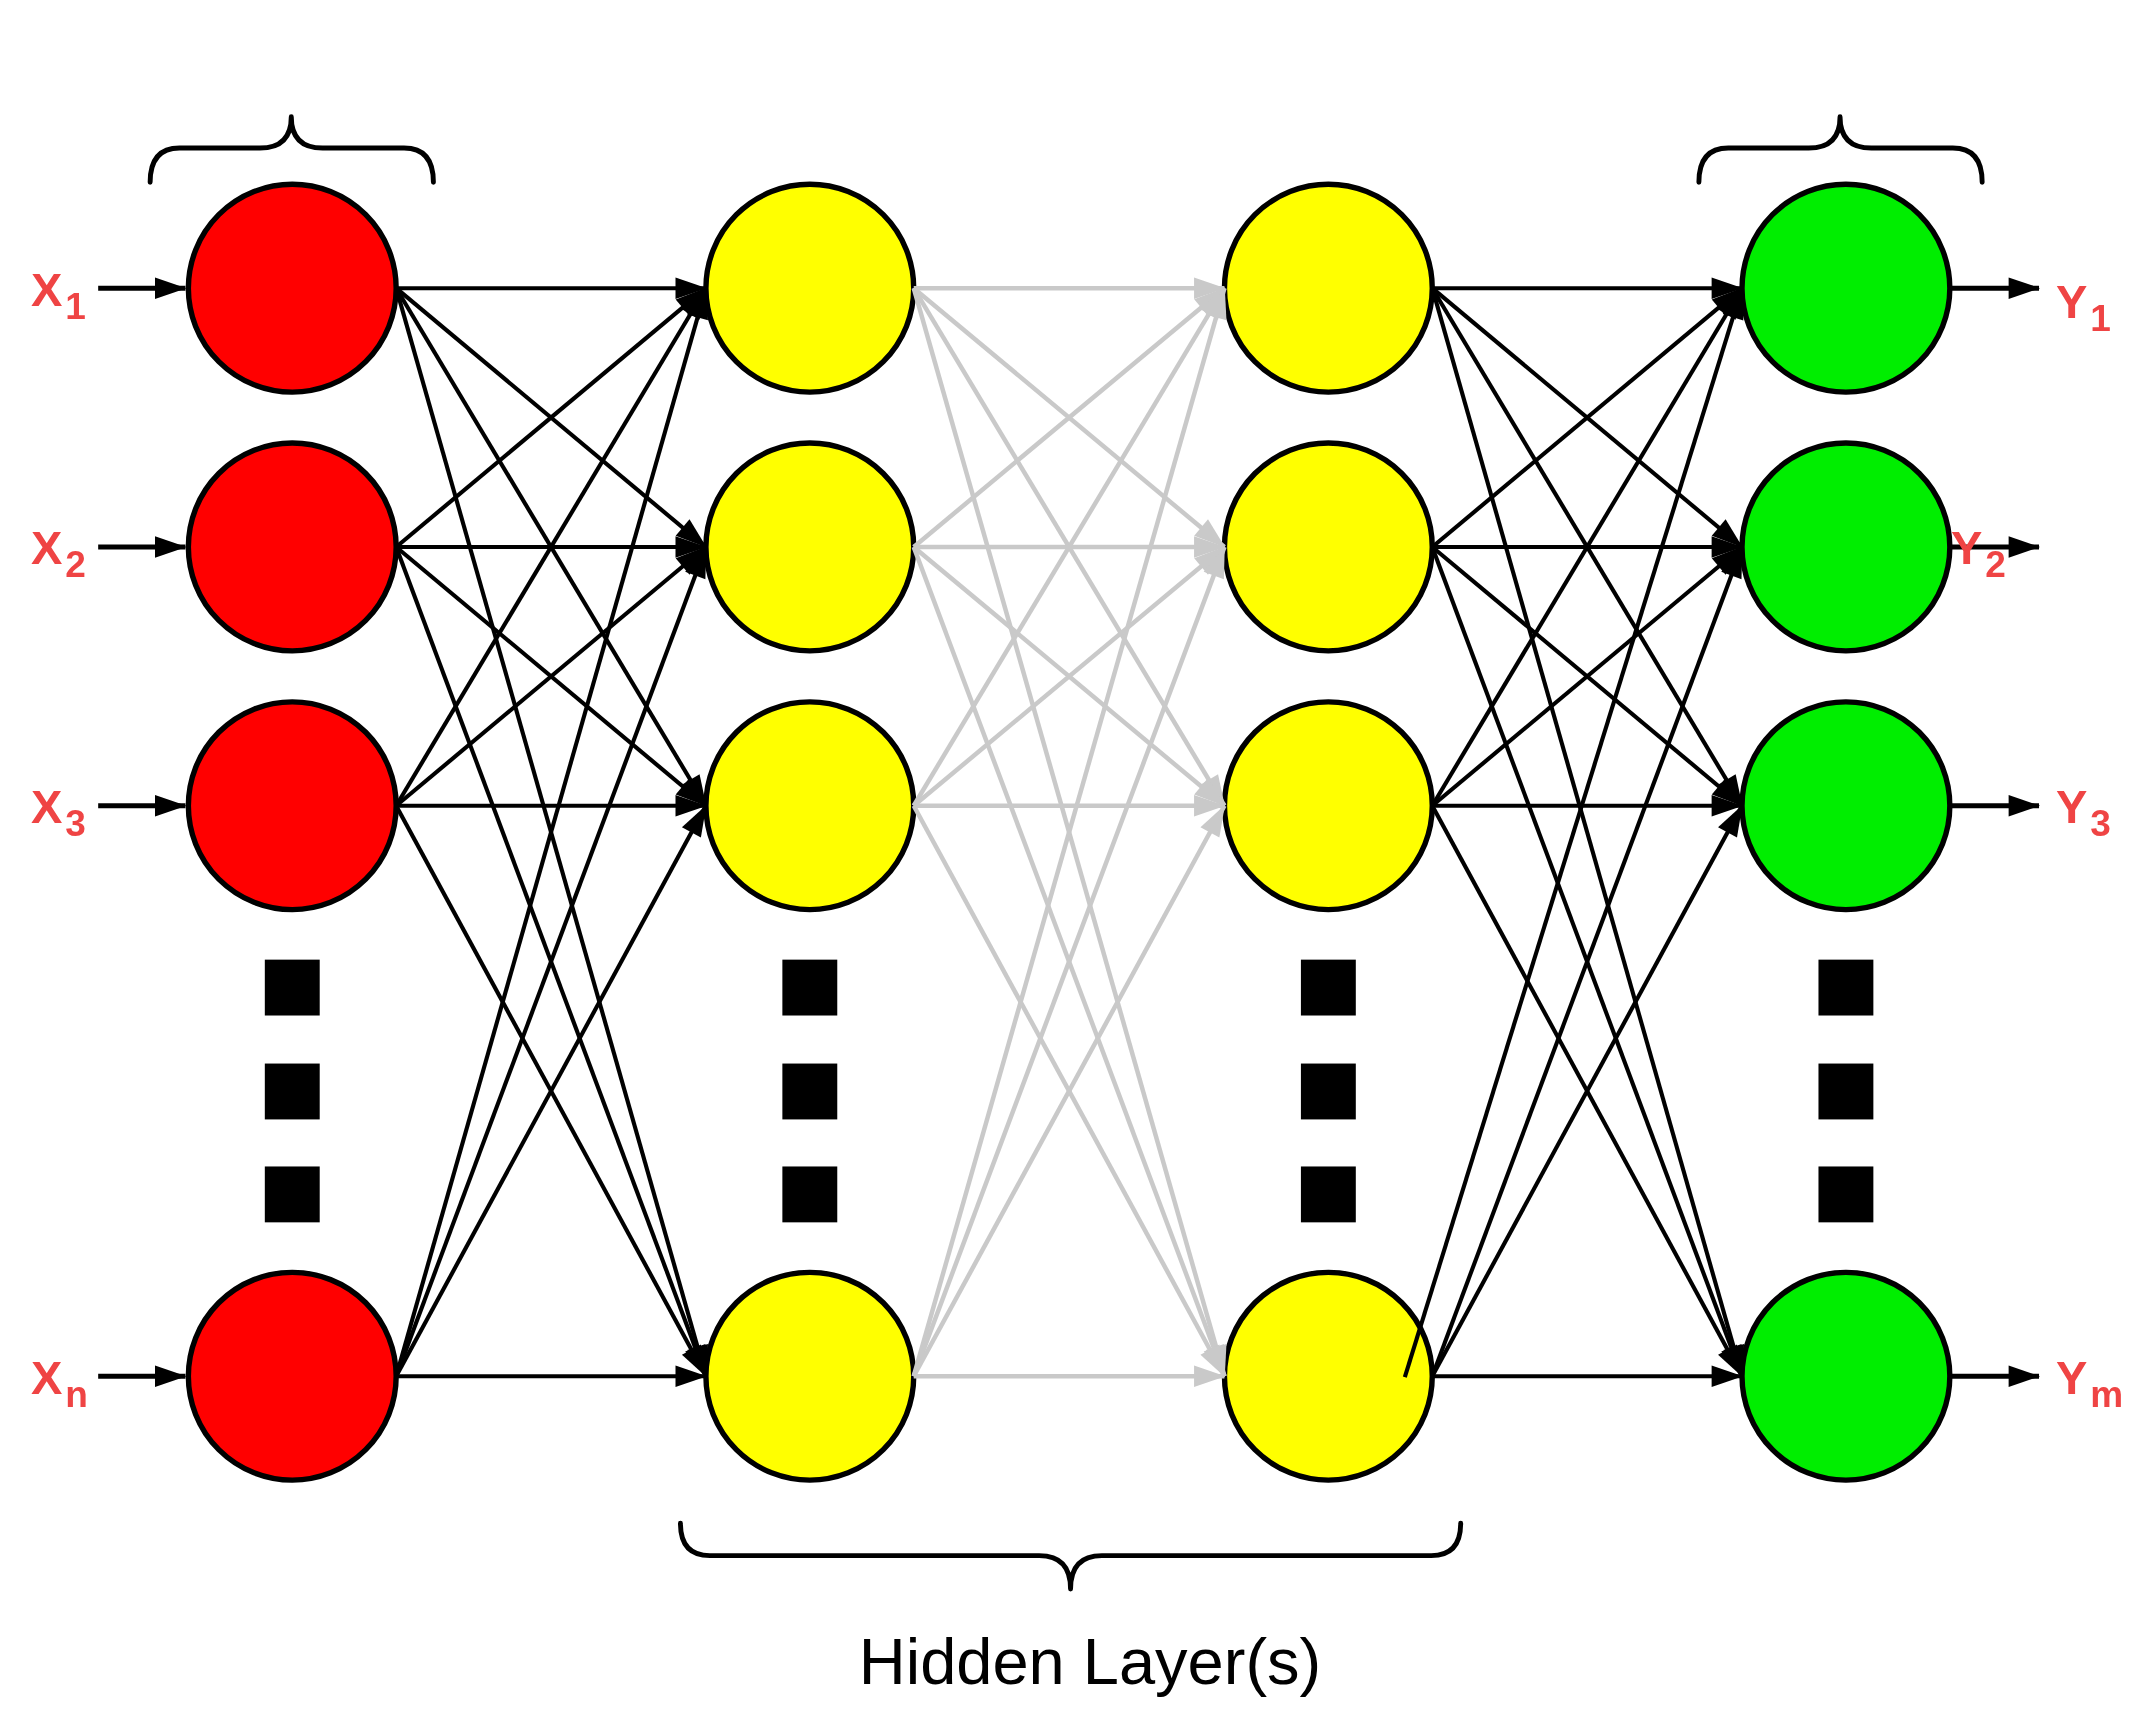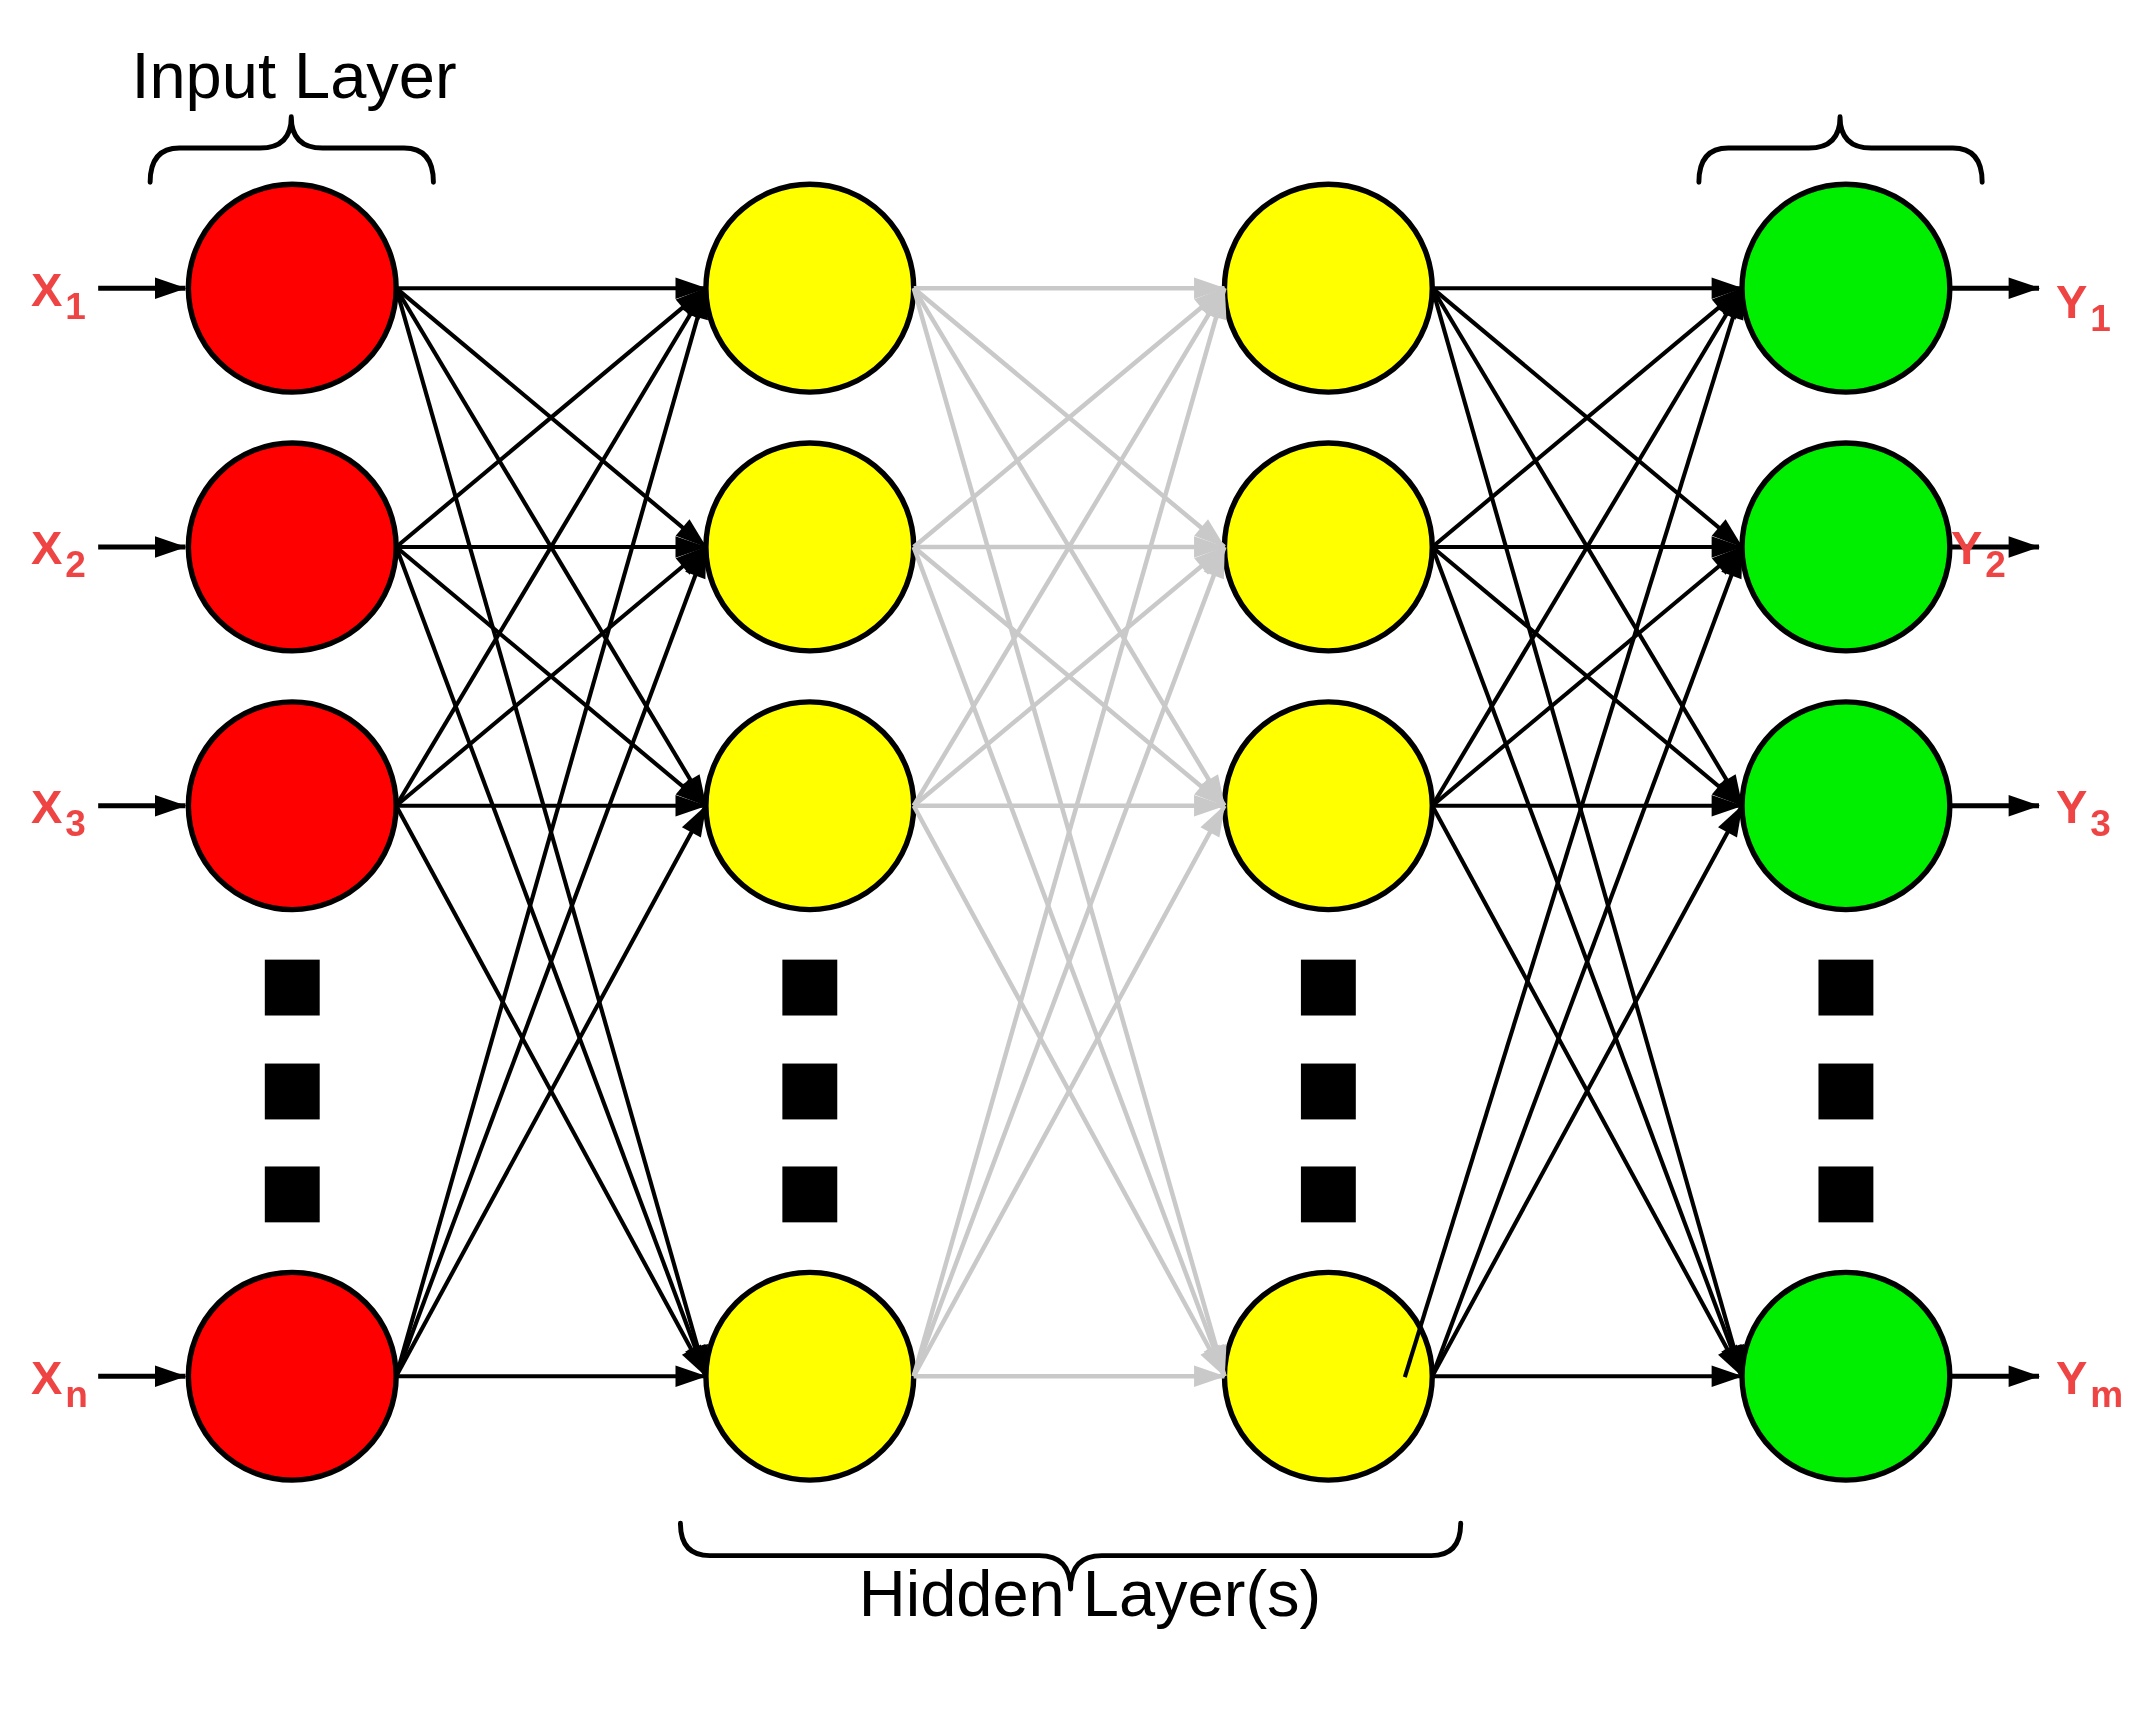--- a/index.html
+++ b/index.html
@@ -131,22 +131,21 @@
       <line x1="1990" y1="558" x2="2080" y2="558" stroke="#000000" stroke-width="5" marker-end="url(#ah0)"></line>
       <line x1="100" y1="822" x2="189" y2="822" stroke="#000000" stroke-width="5" marker-end="url(#ah0)"></line>
       <line x1="1990" y1="822" x2="2080" y2="822" stroke="#000000" stroke-width="5" marker-end="url(#ah0)"></line>
       <line x1="100" y1="1404" x2="189" y2="1404" stroke="#000000" stroke-width="5" marker-end="url(#ah0)"></line>
       <line x1="1990" y1="1404" x2="2080" y2="1404" stroke="#000000" stroke-width="5" marker-end="url(#ah0)"></line>
       <path d="M 153 186 Q 153 151 183 151 L 265 151 Q 297 151 297 119 Q 297 151 329 151 L 412 151 Q 442 151 442 186" fill="none" stroke="#000000" stroke-width="5" stroke-linecap="round" stroke-linejoin="round"></path>
       <path d="M 1733 186 Q 1733 151 1763 151 L 1845 151 Q 1877 151 1877 119 Q 1877 151 1909 151 L 1992 151 Q 2022 151 2022 186" fill="none" stroke="#000000" stroke-width="5" stroke-linecap="round" stroke-linejoin="round"></path>
       <path d="M 694 1554 Q 694 1587 724 1587 L 1060 1587 Q 1092 1587 1092 1621 Q 1092 1587 1124 1587 L 1460 1587 Q 1490 1587 1490 1554" fill="none" stroke="#000000" stroke-width="5" stroke-linecap="round" stroke-linejoin="round"></path>
     </svg>
 
-  <div class="layer-title" style="left:294px;top:43px">Input Layer</div>
-  <div class="layer-title" style="left:1090px;top:1561px">Hidden Layer(s)</div>
+  <div class="layer-title" style="left:1090px;top:1629px">Hidden Layer(s)</div>
 
   <div class="io-label" style="left:31px;top:264px">
     <span>X</span><span class="sub">1</span>
   </div>
   <div class="io-label" style="left:31px;top:522px">
     <span>X</span><span class="sub">2</span>
   </div>
   <div class="io-label" style="left:31px;top:781px">
     <span>X</span><span class="sub">3</span>
   </div>

